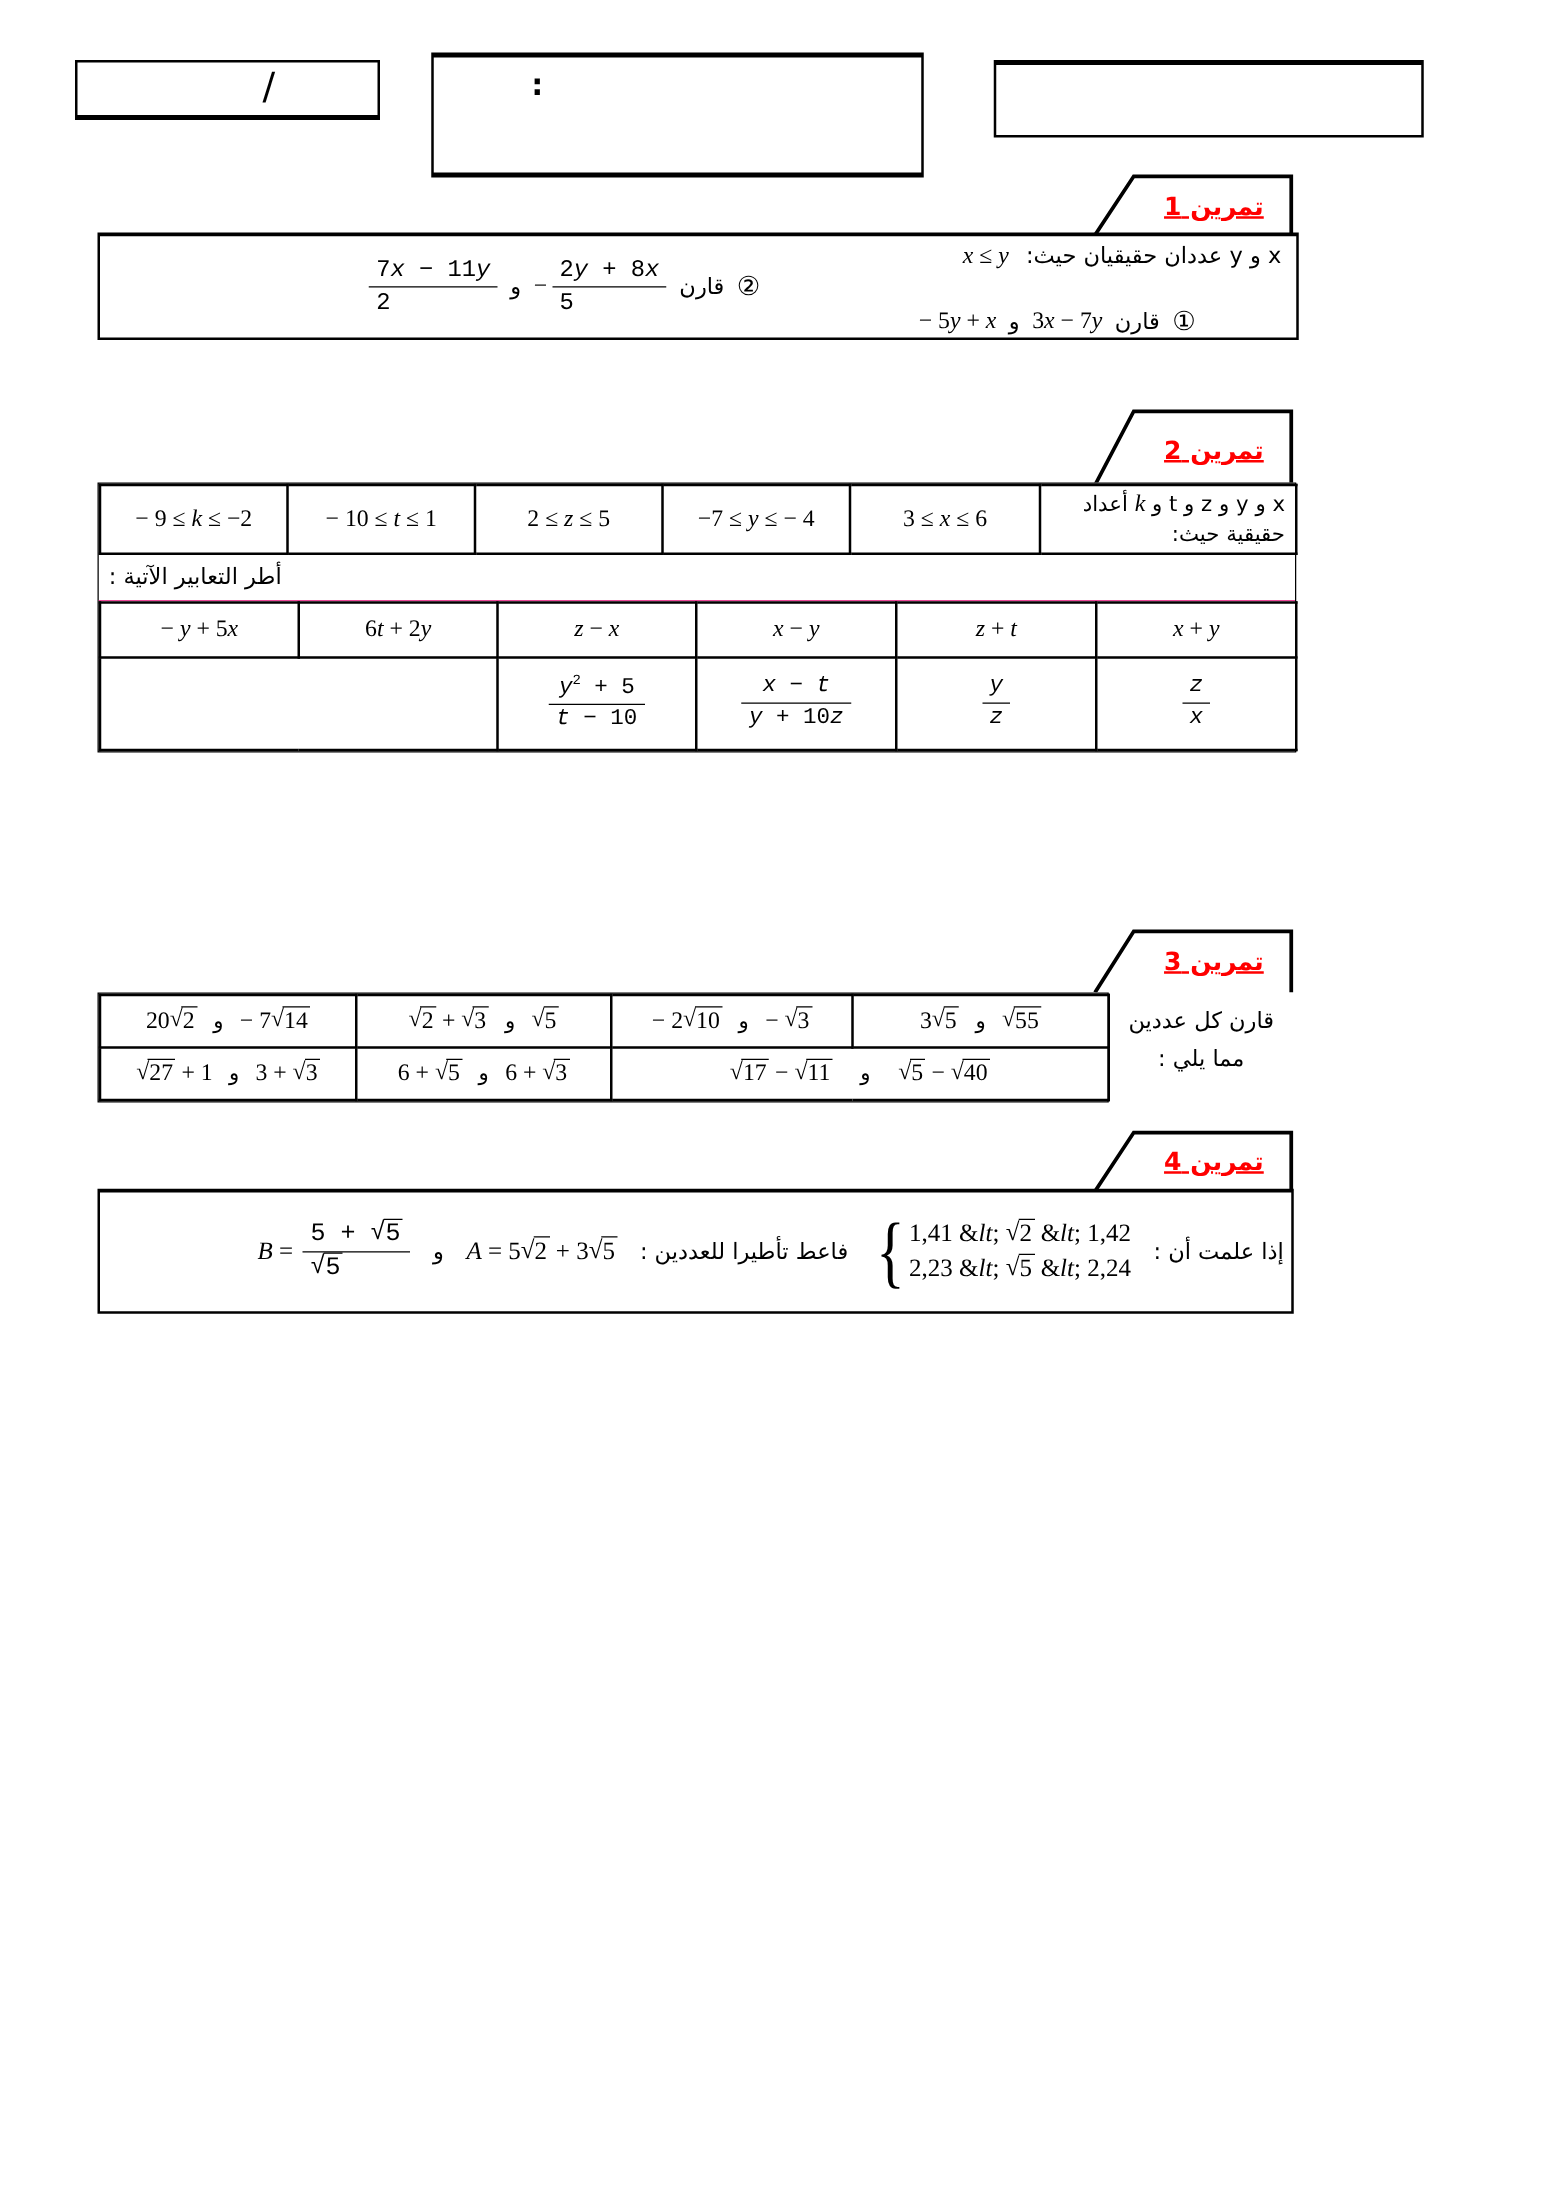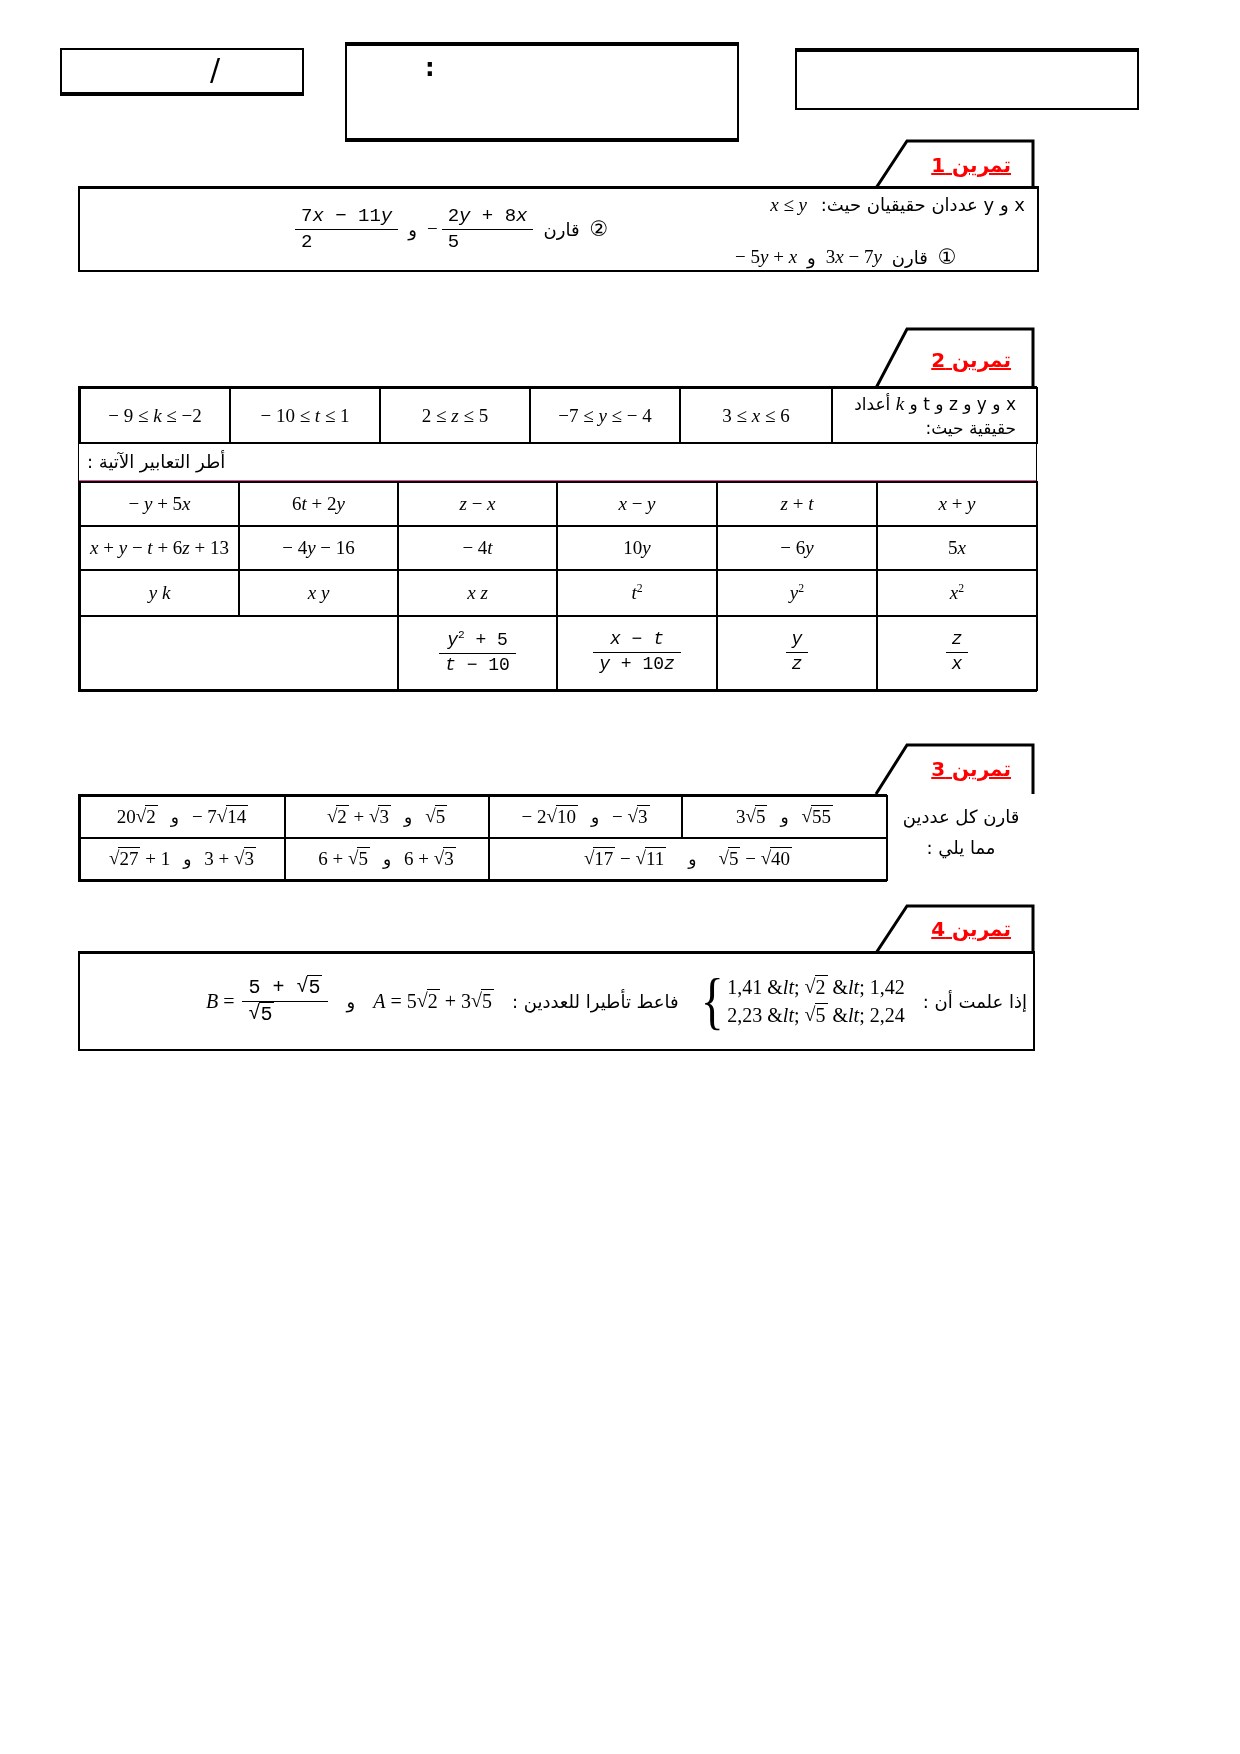--- a/index.html
+++ b/index.html
@@ -41,21 +41,21 @@
   #ex1q2{left:215px;top:16px;gap:10px;font-size:19px;}
   .qline .ar{font-size:18px;}
   .circnum{font-size:21px;font-family:"DejaVu Sans",sans-serif;}
 
   
   .twrap{position:absolute;border:1px solid #000;background:#fff;}
   table{border-collapse:collapse;table-layout:fixed;width:100%;}
   td{border:2px solid #000;text-align:center;vertical-align:middle;padding:0;}
   #ex2wrap{left:78px;top:386px;width:957px;}
   .mathcell{font-size:19px;}
-  #varcell{text-align:right;direction:rtl;padding:2px 20px;font-size:17px;line-height:1.35;}
+  #varcell{text-align:right;direction:rtl;padding:2px 8px;font-size:17px;line-height:1.35;}
   #varcell .klet{font-family:"Liberation Serif",serif;font-style:italic;font-size:19px;}
   #framerow{border-bottom:1px solid #ec4899;height:36px;display:flex;align-items:center;
             justify-content:flex-end;direction:rtl;padding:0 8px;font-size:18px;}
   .fr4 td{height:72px;}
   .fr4 .frac{font-size:18px;}
 
   #ex3wrap{left:78px;top:794px;width:807px;}
   .pair{display:inline-flex;align-items:center;gap:13px;font-size:19px;}
   .pair .ar{font-size:17px;}
   #ex3side{position:absolute;left:886px;top:802px;width:150px;text-align:center;
@@ -175,36 +175,20 @@
         </colgroup>
       <tbody>
           <tr style="height:44px;">
         <td class="mathcell"><span class="m">− <i>y</i> + 5<i>x</i></span></td>
         <td class="mathcell"><span class="m">6<i>t</i> + 2<i>y</i></span></td>
         <td class="mathcell"><span class="m"><i>z</i> − <i>x</i></span></td>
         <td class="mathcell"><span class="m"><i>x</i> − <i>y</i></span></td>
         <td class="mathcell"><span class="m"><i>z</i> + <i>t</i></span></td>
         <td class="mathcell"><span class="m"><i>x</i> + <i>y</i></span></td>
       </tr>
-      <tr style="height:44px;">
-        <td class="mathcell"><span class="m"><i>x</i> + <i>y</i> − <i>t</i> + 6<i>z</i> + 13</span></td>
-        <td class="mathcell"><span class="m">− 4<i>y</i> − 16</span></td>
-        <td class="mathcell"><span class="m">− 4<i>t</i></span></td>
-        <td class="mathcell"><span class="m">10<i>y</i></span></td>
-        <td class="mathcell"><span class="m">− 6<i>y</i></span></td>
-        <td class="mathcell"><span class="m">5<i>x</i></span></td>
-      </tr>
-      <tr style="height:46px;">
-        <td class="mathcell"><span class="m"><i>y</i> <i>k</i></span></td>
-        <td class="mathcell"><span class="m"><i>x</i> <i>y</i></span></td>
-        <td class="mathcell"><span class="m"><i>x</i> <i>z</i></span></td>
-        <td class="mathcell"><span class="m"><i>t</i><sup>2</sup></span></td>
-        <td class="mathcell"><span class="m"><i>y</i><sup>2</sup></span></td>
-        <td class="mathcell"><span class="m"><i>x</i><sup>2</sup></span></td>
-      </tr>
       <tr class="fr4">
         <td colspan="2"></td>
         <td>
           <span class="frac m">
             <span class="fnum"><i>y</i><sup>2</sup> + 5</span>
             <span class="fden"><i>t</i> − 10</span>
           </span>
         </td>
         <td>
           <span class="frac m">

